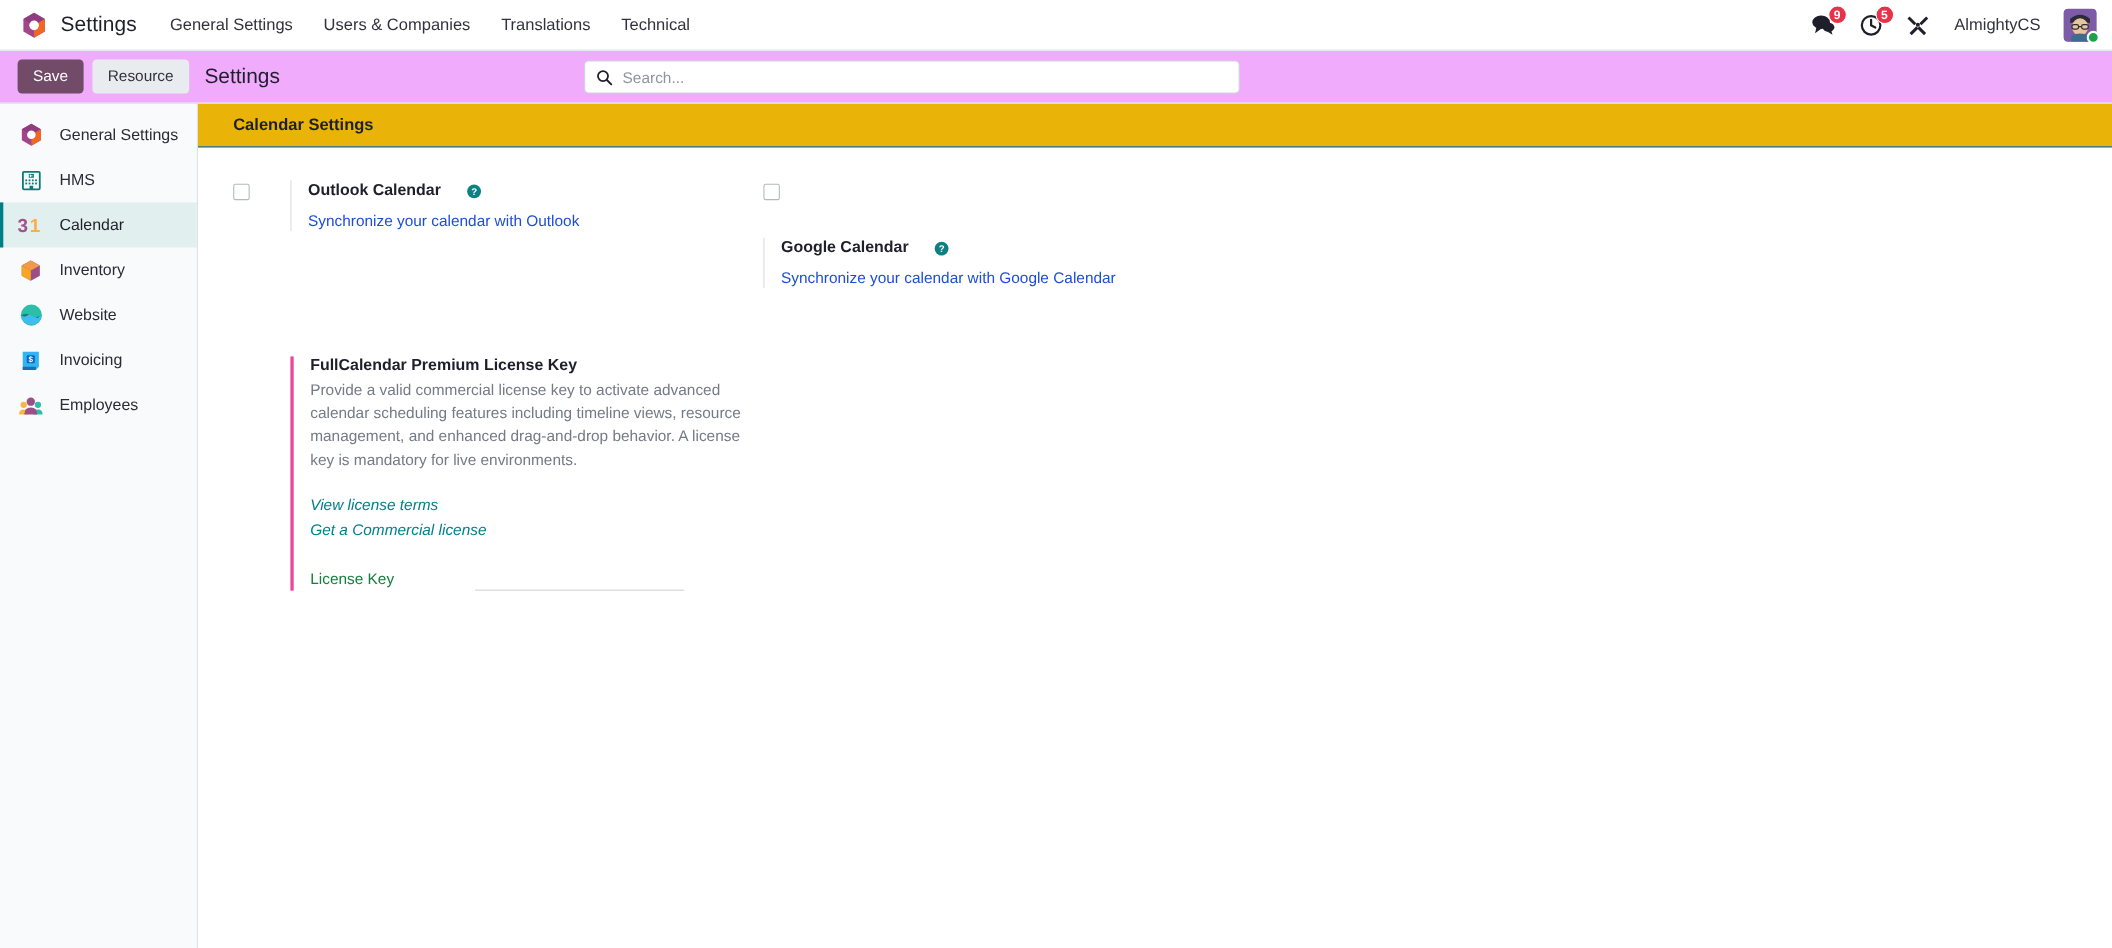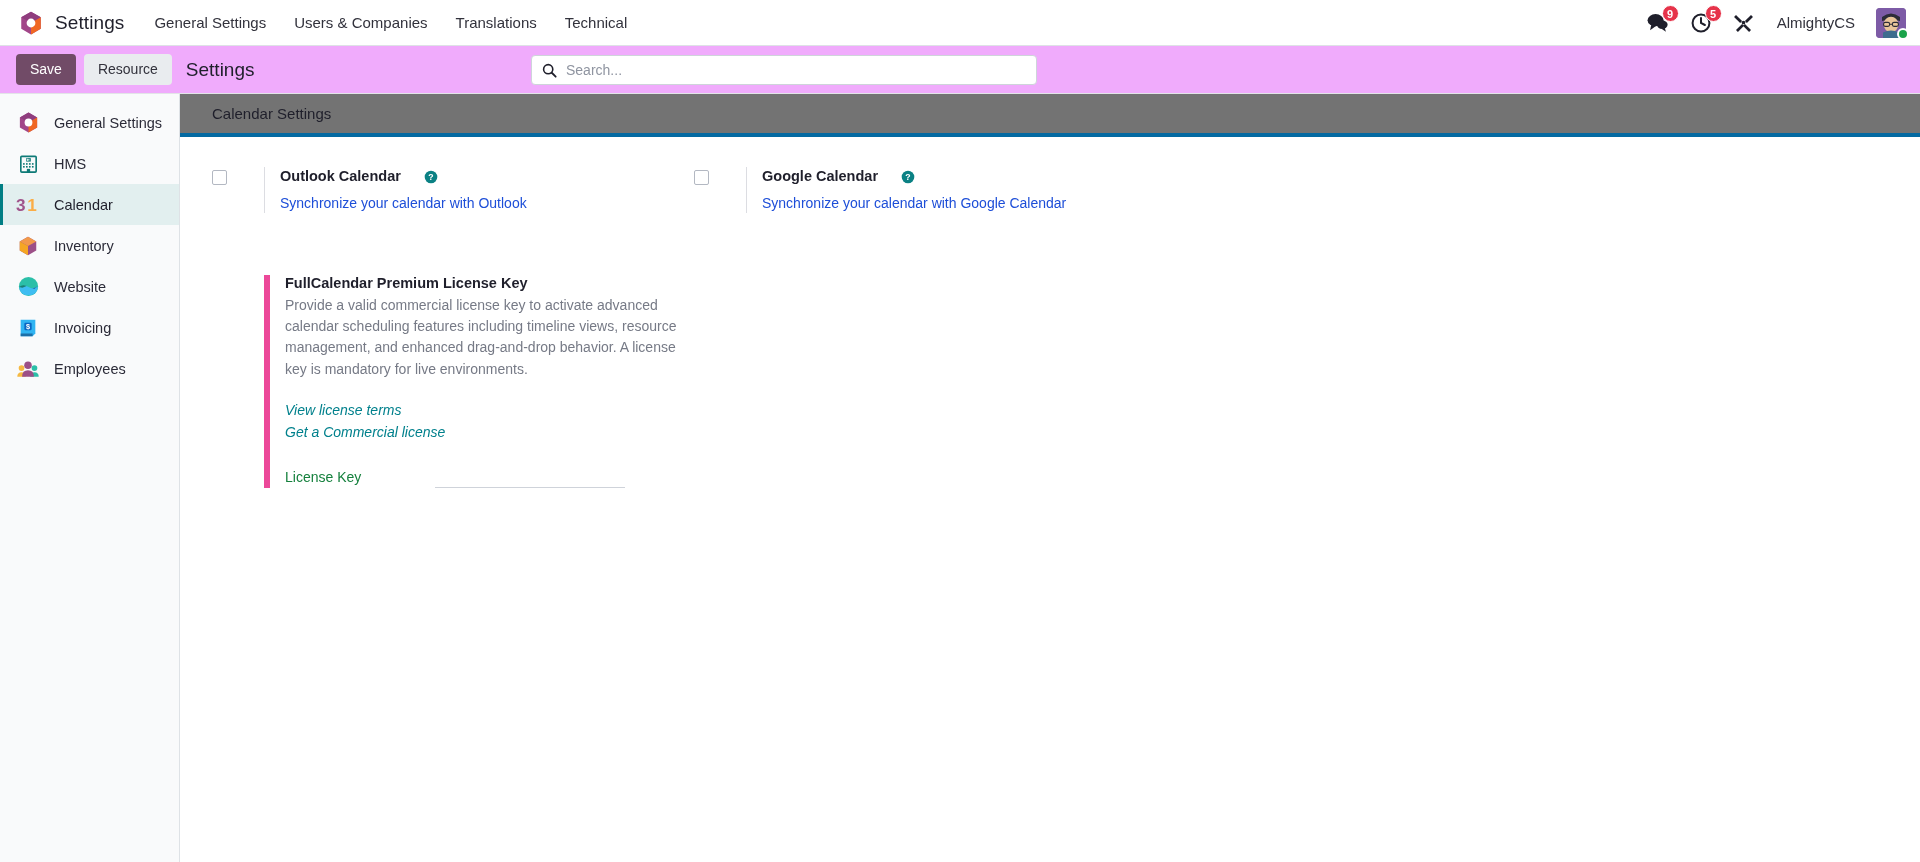--- a/index.html
+++ b/index.html
@@ -71,21 +71,21 @@
     line-height: 1.2;
   }
   .btn-save { background: #714b67; color: #ffffff; font-weight: 400; }
   .btn-discard { background: #e9ecef; color: #32323c; margin-left: 8px; }
   .cp-title {
     font-size: 19px; color: #1f1f2b; margin-left: 14px;
     font-weight: 400; white-space: nowrap;
   }
   .searchview {
     position: absolute; left: 531px; top: 9px;
-    width: 506px; height: 30px;
+    width: 596px; height: 30px;
     border: 1px solid #ced4da; border-radius: 4px;
     display: flex; align-items: center; padding: 0 10px;
     background: #fff;
   }
   .search-icon { flex: 0 0 15px; margin-right: 9px; display: flex; }
   .search-input {
     border: none; outline: none; flex: 1 1 auto;
     font-size: 14px; font-family: inherit; color: #32323c;
     background: transparent;
   }
@@ -117,35 +117,35 @@
     align-items: center; justify-content: center;
   }
   .side-label {
     font-size: 14.5px; color: #2b2b38; white-space: nowrap;
   }
   .side-item.active .side-label { color: #1f1f2b; }
 
   
   .content { flex: 1 1 auto; overflow-y: auto; background: #ffffff; }
   .section-header {
-    background: #737373;
+    background: #eab308;
     padding: 11px 0 11px 32px;
-    font-size: 15px; font-weight: 400; color: #1f1f2b;
+    font-size: 15px; font-weight: 700; color: #1f1f2b;
     border-top: 1px solid #dcdde2;
-    border-bottom: 4px solid #0369a1;
+    border-bottom: 1px solid #0369a1;
   }
   .section-header:first-child { border-top: none; }
   .settings-block { padding: 26px 32px 14px 32px; }
 
   .two-col { display: flex; flex-wrap: wrap; }
   .setting-box {
     width: 482px; display: flex; align-items: flex-start;
     padding: 4px 0 4px 0; margin-bottom: 18px;
   }
-  .setting-box.col2 { margin-left: 0; }
+  .setting-box.col2 { margin-left: 0; flex-direction: column; }
   .cb-cell {
     width: 52px; flex: 0 0 52px;
     display: flex; justify-content: flex-start; padding-top: 3px;
   }
   .o-checkbox {
     width: 15px; height: 15px; border: 1px solid #b3b8c2;
     border-radius: 2px; background: #fff; cursor: pointer;
     display: block;
   }
   .setting-text {
@@ -159,21 +159,21 @@
   }
   .help-icon { width: 14px; height: 14px; display: inline-flex; cursor: pointer; }
   .setting-desc {
     font-size: 14px; color: #1d4ed8; margin-top: 6px;
     line-height: 1.45;
   }
 
   
   .license-wrap { display: flex; padding-left: 0; }
   .license-text {
-    border-left: 6px solid #ec4899;
+    border-left: 3px solid #ec4899;
     padding-left: 15px; width: 440px;
   }
   .license-title {
     font-size: 14.5px; font-weight: 700; color: #1f1f2b;
     margin-bottom: 4px;
   }
   .license-desc {
     font-size: 14px; color: #767a86; line-height: 1.52;
     max-width: 408px;
   }

